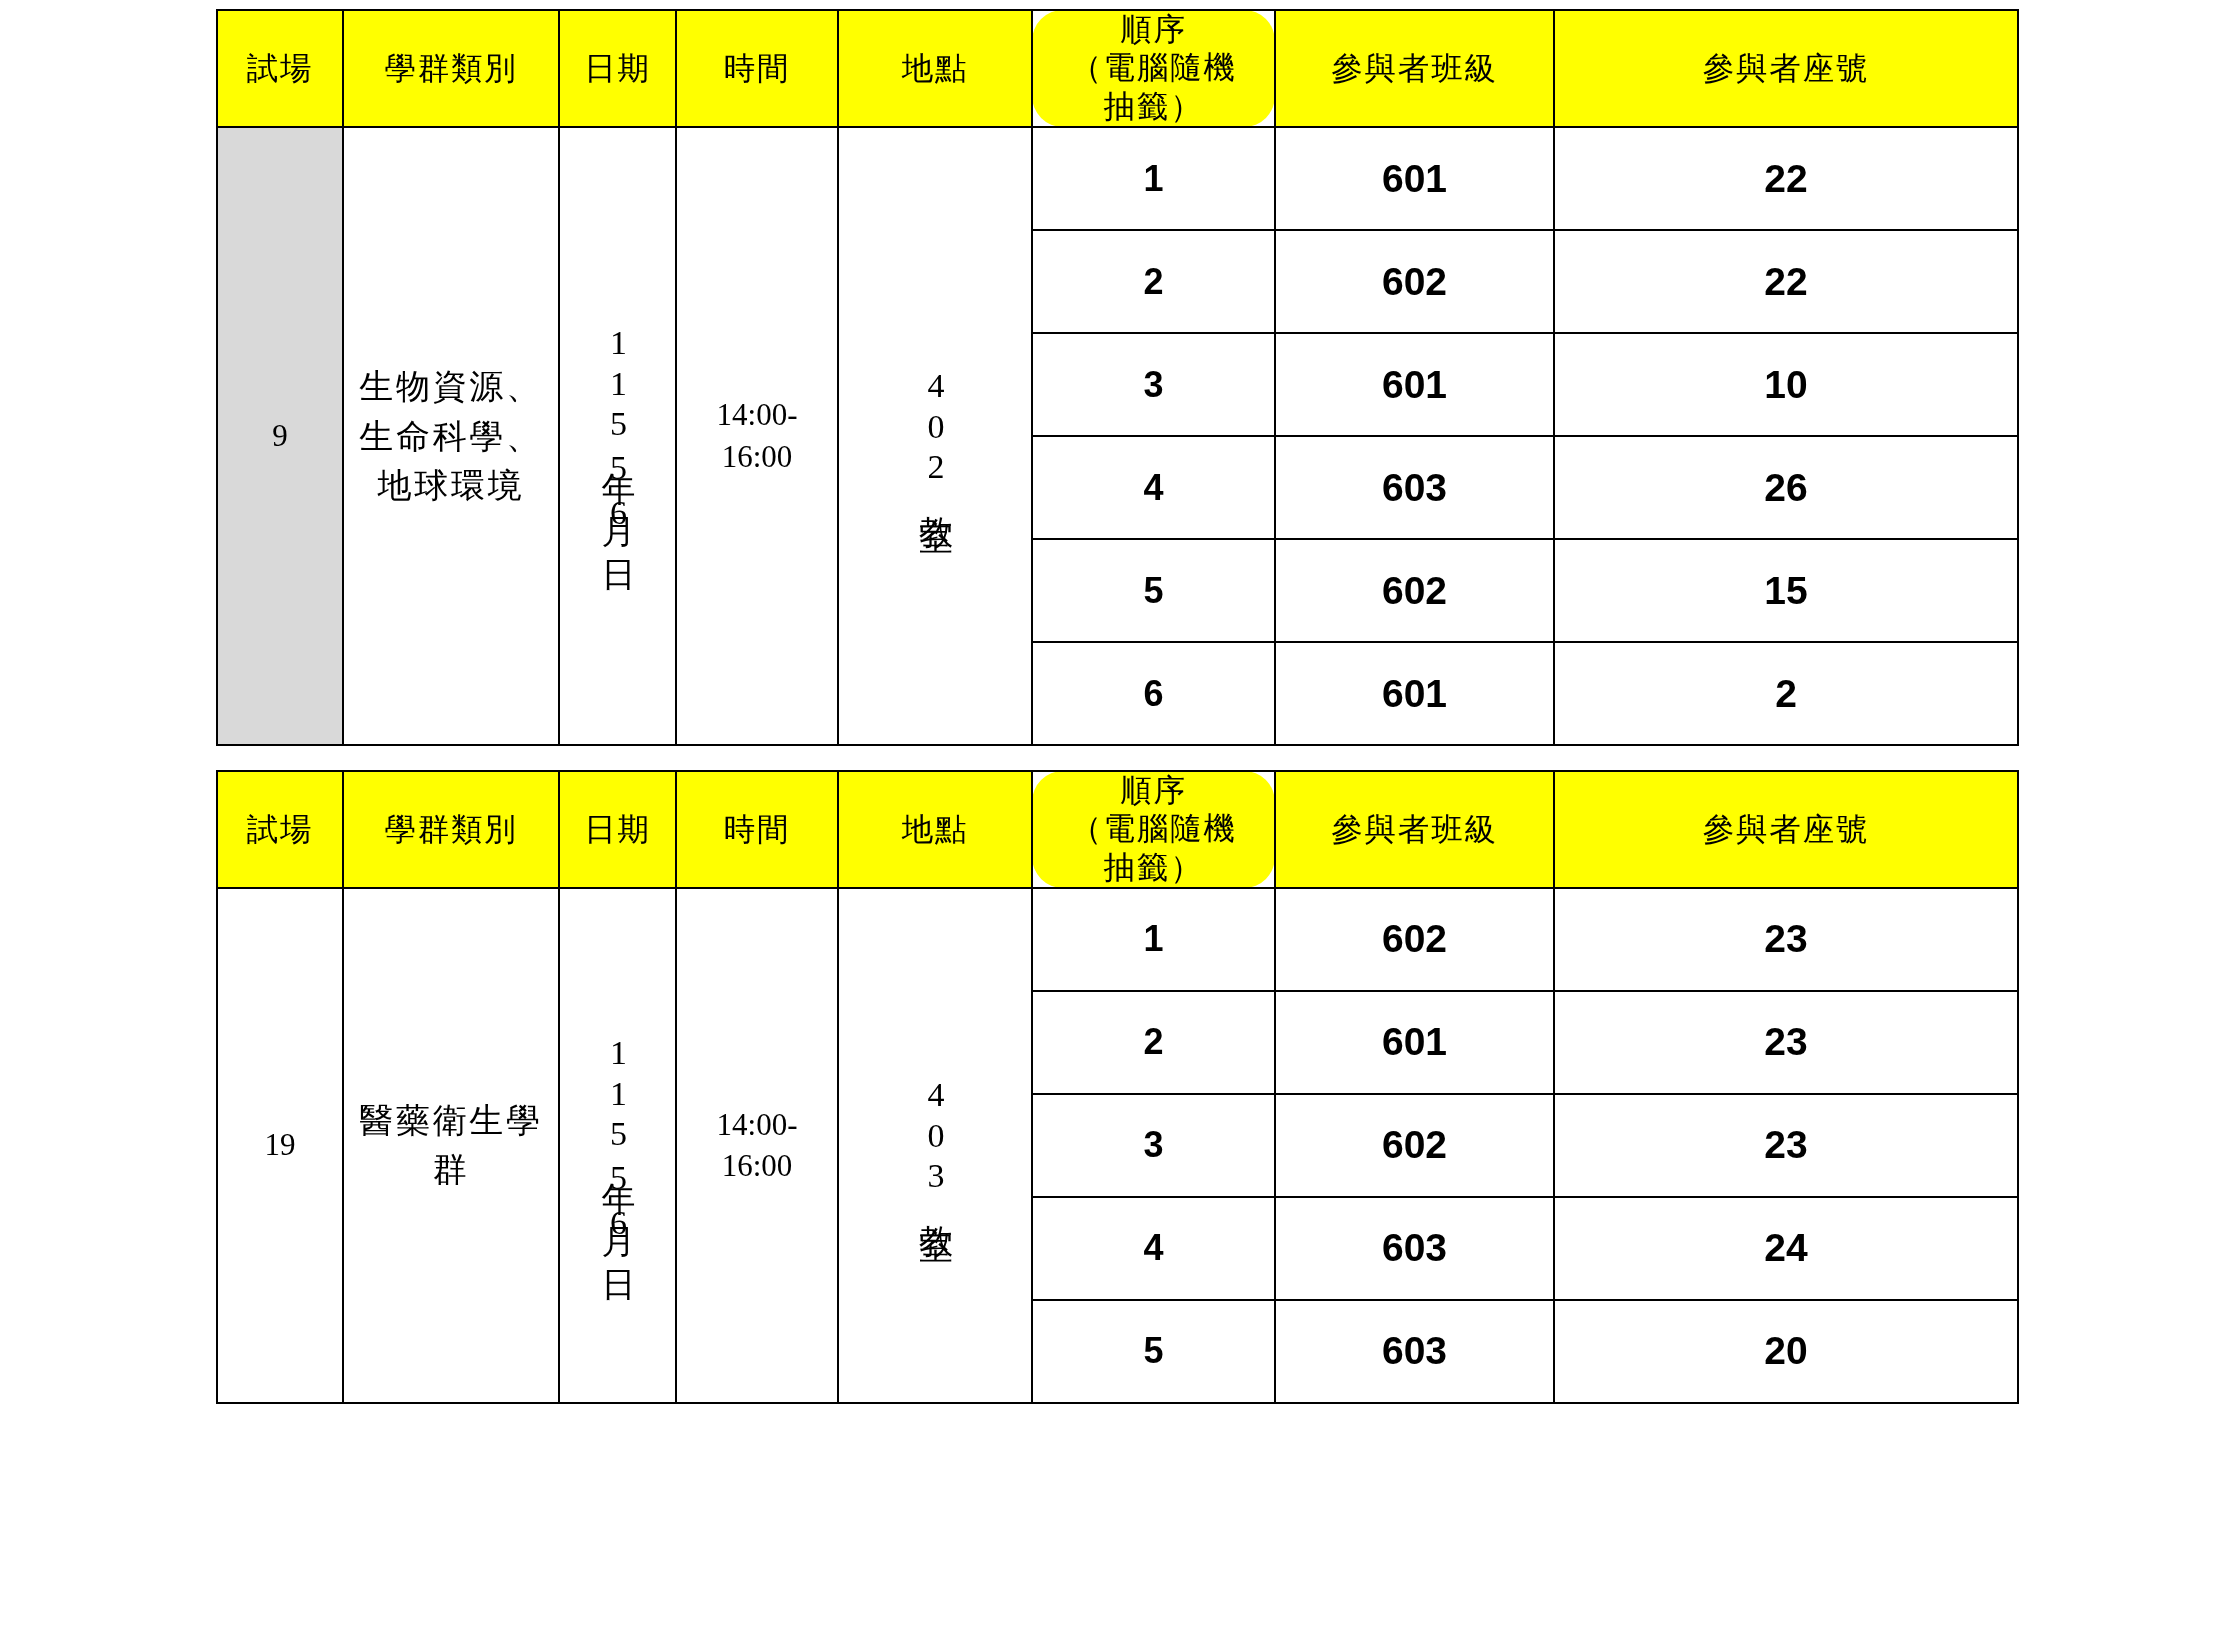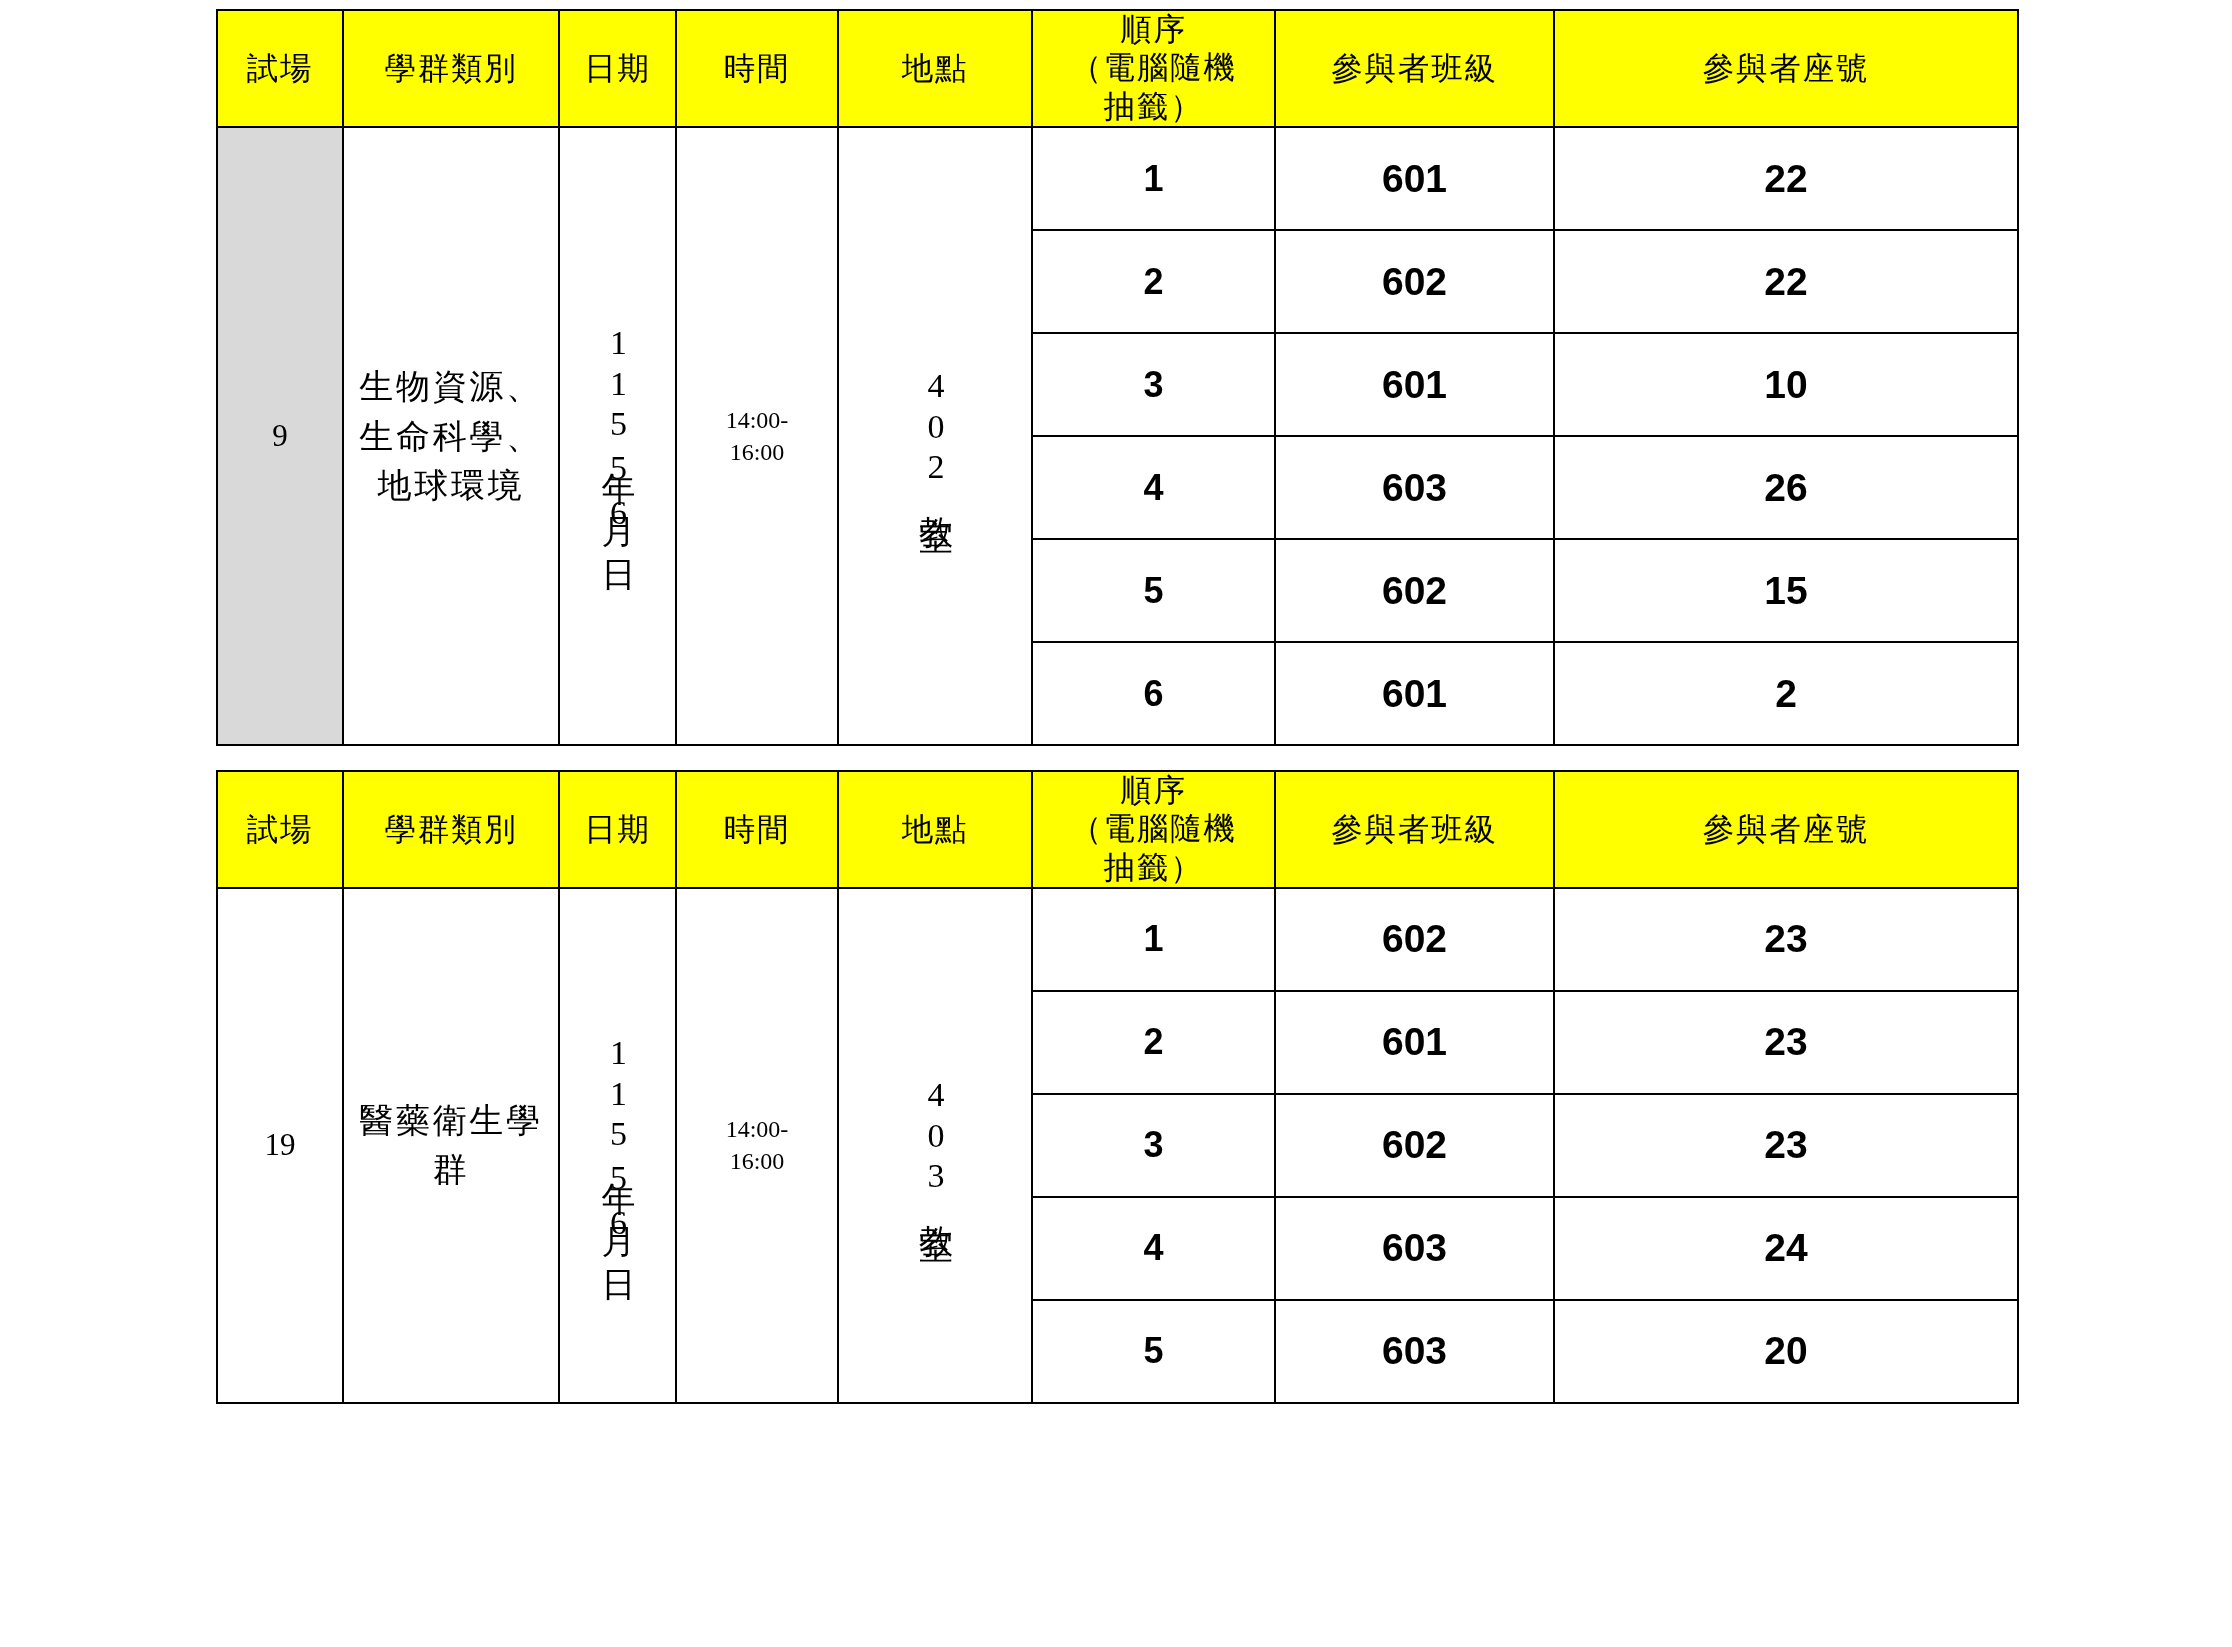--- a/index.html
+++ b/index.html
@@ -56,20 +56,21 @@
     font-size: 31.5px;
     font-weight: normal;
     letter-spacing: 1.8px;
     line-height: 1.25;
     padding: 7.2px 1.8px;
     font-family: "Liberation Serif", "DejaVu Serif", serif;
   }
 
   .hdr .ordercell {
     line-height: 1.22;
+    border-radius: 31px;
   }
 
   td.site-cell {
     background: #d9d9d9;
     font-size: 31px;
   }
   td.site-cell.plain {
     background: #ffffff;
   }
 
@@ -88,21 +89,21 @@
   }
   .vert {
     writing-mode: vertical-rl;
     text-orientation: upright;
     display: inline-block;
     letter-spacing: 3.6px;
     margin: 0 auto;
   }
 
   td.time-cell {
-    font-size: 24px;
+    font-size: 31px;
     line-height: 1.35;
     white-space: pre-line;
   }
 
   td.place-cell {
     font-size: 34px;
     line-height: 1.2;
   }
 
   td.order-cell {

